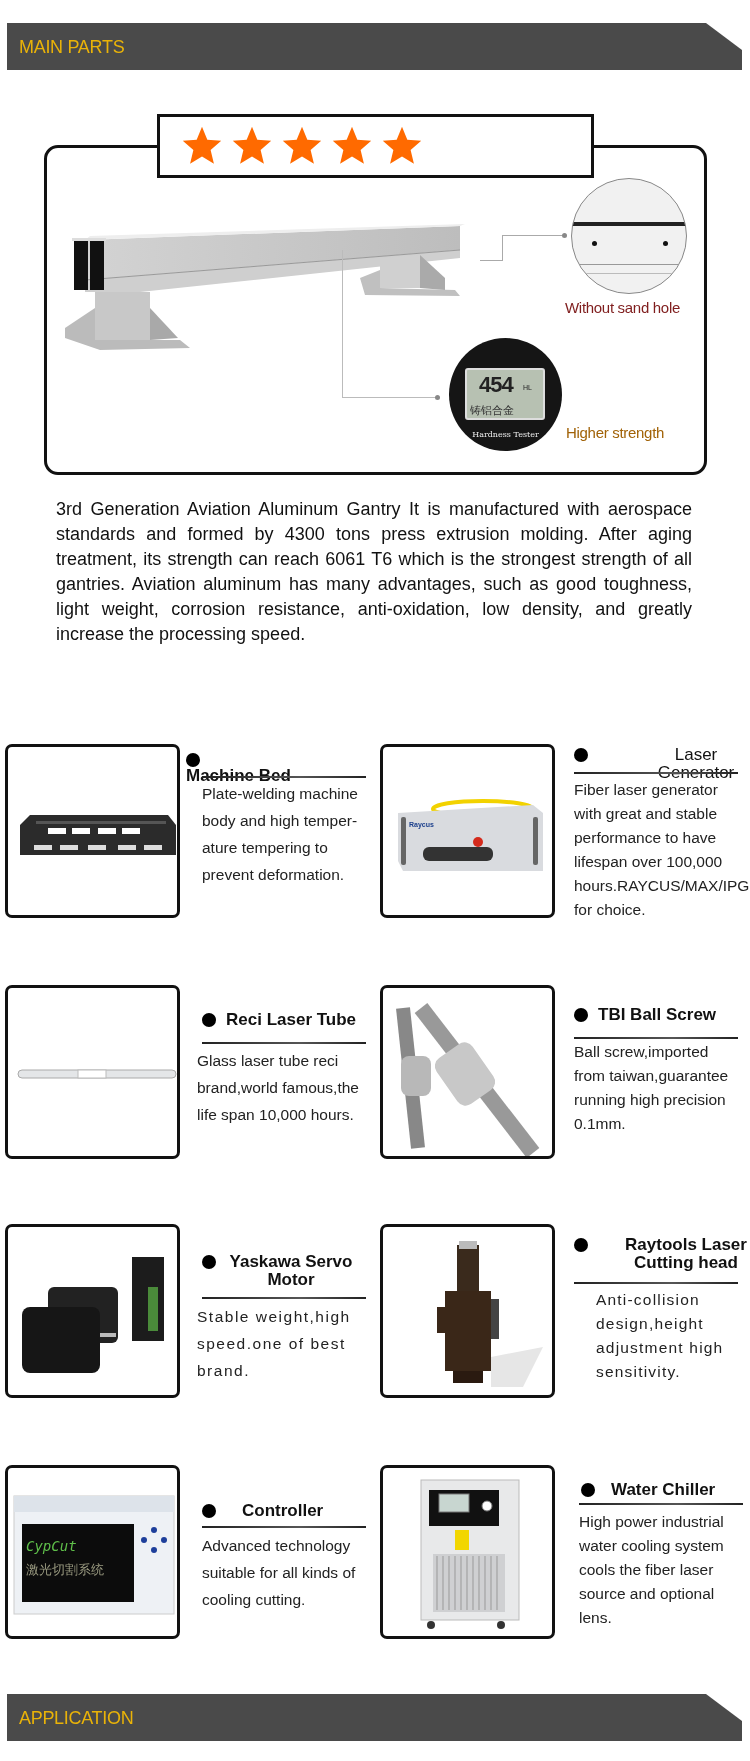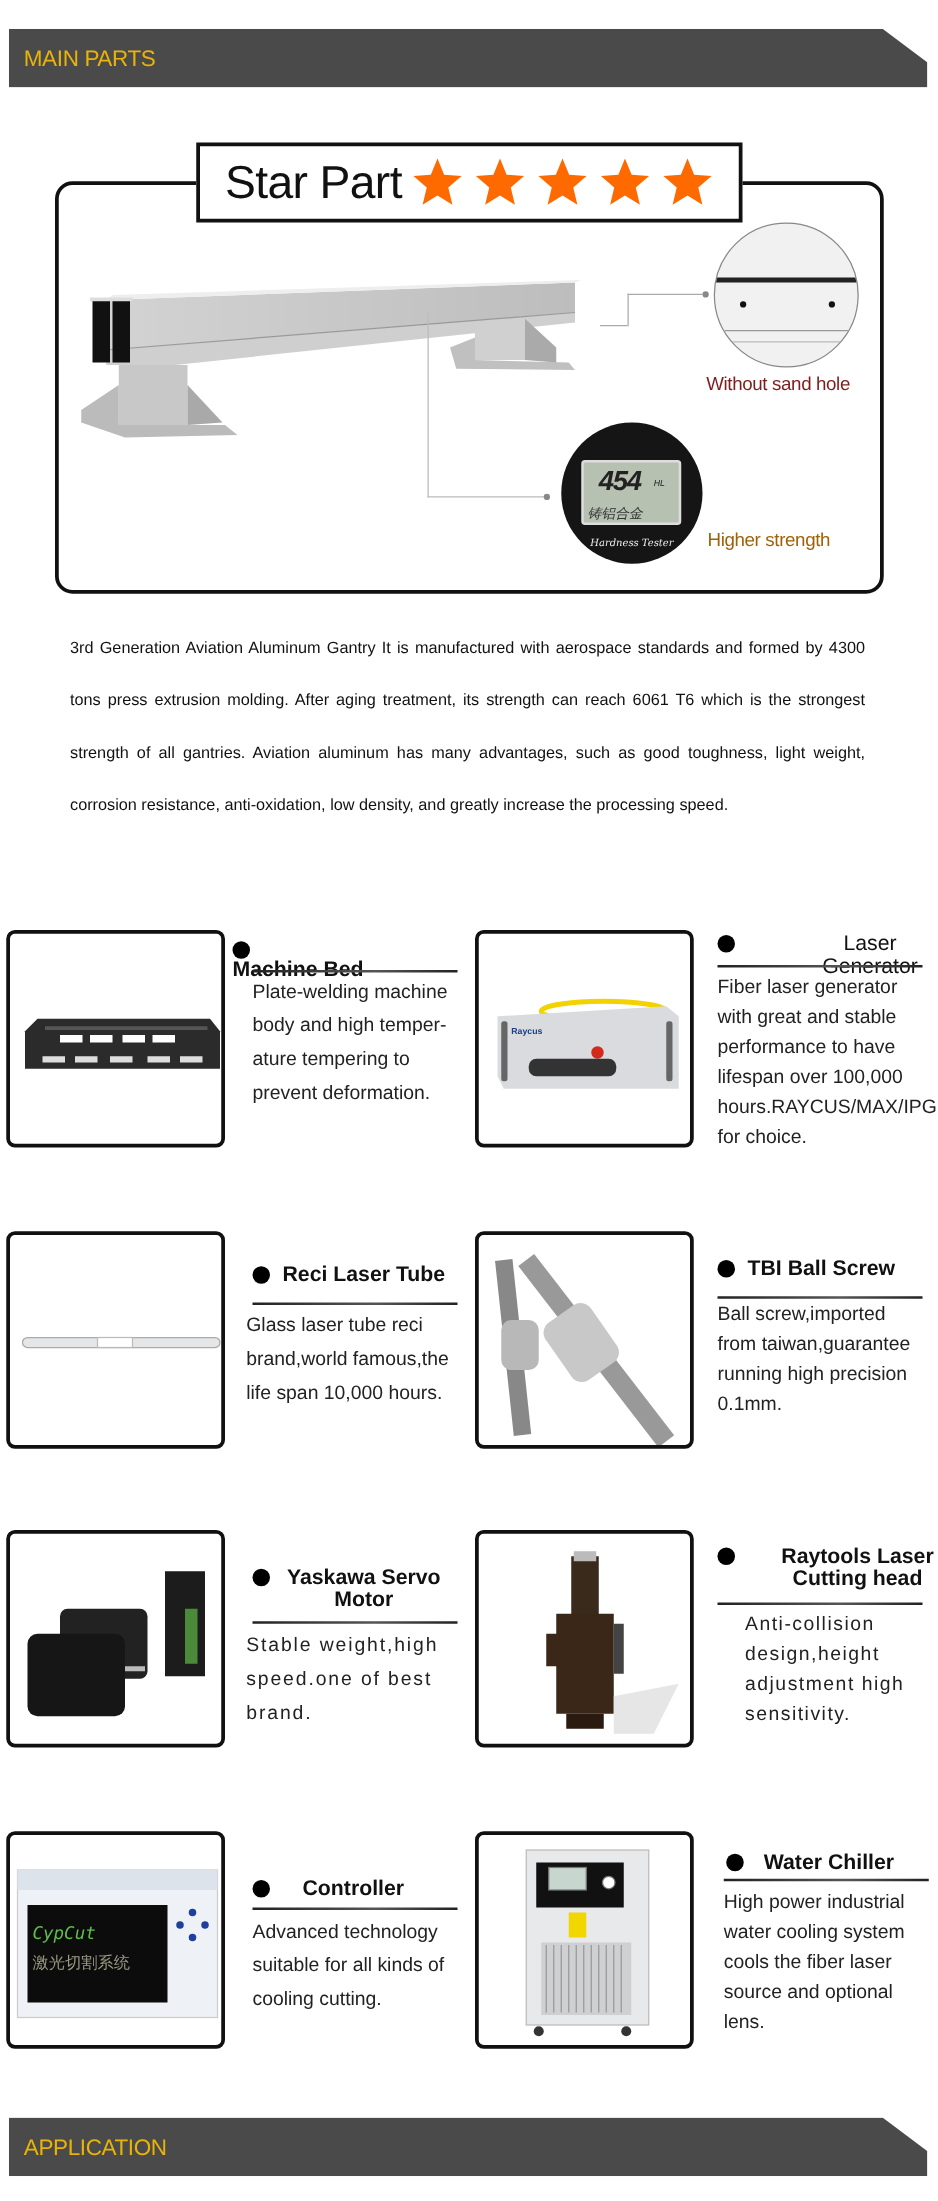--- a/index.html
+++ b/index.html
@@ -46,33 +46,32 @@
   }
   .lens .bar { position: absolute; left: 0; right: 0; top: 43px; height: 4px; background: #222; }
   .lens .d { position: absolute; top: 62px; width: 5px; height: 5px; border-radius: 50%; background: #111; }
   .lens .l1 { position: absolute; left: 0; right: 0; top: 85px; height: 1px; background: #999; }
   .lens .l2 { position: absolute; left: 0; right: 0; top: 94px; height: 1px; background: #bbb; }
   .cap1 { position: absolute; left: 565px; top: 299px; font-size: 15px; color: #7f1d1d; letter-spacing: -0.3px; text-align: right; }
 
   .tester {
     position: absolute; left: 449px; top: 338px; width: 113px; height: 113px; border-radius: 50%;
     background: #151515;
-    font-style: italic;
   }
   .tester .screen { position: absolute; left: 16px; top: 30px; width: 80px; height: 52px;
     background: #b7c1b2; border: 2px solid #ddd; border-radius: 3px; }
   .tester .val { position: absolute; left: 12px; top: 2px; font-size: 22px; font-weight: bold; color: #222; font-family: "Liberation Sans Narrow","Liberation Sans", sans-serif; letter-spacing: -1px;}
   .tester .hl { position: absolute; left: 56px; top: 14px; font-size: 7px; color:#222; }
   .tester .zh { position: absolute; left: 3px; top: 33px; font-size: 11px; color:#333; }
   .tester .lab { position: absolute; left: 0; right: 0; top: 92px; text-align: center; color: #eee; font-size: 8px; font-family: "DejaVu Serif", serif; }
   .cap2 { position: absolute; left: 566px; top: 424px; font-size: 15px; color: #a16207; letter-spacing: -0.3px; }
 
   .intro {
     position: absolute; left: 56px; top: 497px; width: 636px;
-    font-size: 13px; line-height: 42px; color: #111; text-align: justify;
+    font-size: 18px; line-height: 25px; color: #111; text-align: justify;
   }
 
   
   .card-img {
     position: absolute; width: 175px; height: 174px;
     border: 3px solid #111; border-radius: 7px; background: #fff; overflow: hidden;
   }
   .part-title { position: absolute; font-weight: bold; font-size: 17px; color: #111; display: flex; align-items: flex-start; line-height: 18px; }
   .part-title .bullet { width: 14px; height: 14px; border-radius: 50%; background: #000; margin-right: 10px; margin-top: 2px; flex: none; }
   .part-title .txt { text-align: center; }
@@ -139,21 +138,20 @@
   <div class="screen">
     <span class="val">454</span>
     <span class="hl">HL</span>
     <span class="zh">铸铝合金</span>
   </div>
   <div class="lab">Hardness Tester</div>
 </div>
 <div class="cap2">Higher strength</div>
 
 <div class="star-title">
-  <span class="t">Star Part</span>
   <div class="stars">
     <svg viewBox="0 0 24 24">
         <polygon points="12,1.5 14.9,8.6 22.5,9.2 16.7,14.2 18.5,21.7 12,17.7 5.5,21.7 7.3,14.2 1.5,9.2 9.1,8.6" fill="#ff6a00"></polygon>
       </svg>
     <svg viewBox="0 0 24 24">
         <polygon points="12,1.5 14.9,8.6 22.5,9.2 16.7,14.2 18.5,21.7 12,17.7 5.5,21.7 7.3,14.2 1.5,9.2 9.1,8.6" fill="#ff6a00"></polygon>
       </svg>
     <svg viewBox="0 0 24 24">
         <polygon points="12,1.5 14.9,8.6 22.5,9.2 16.7,14.2 18.5,21.7 12,17.7 5.5,21.7 7.3,14.2 1.5,9.2 9.1,8.6" fill="#ff6a00"></polygon>
       </svg>

